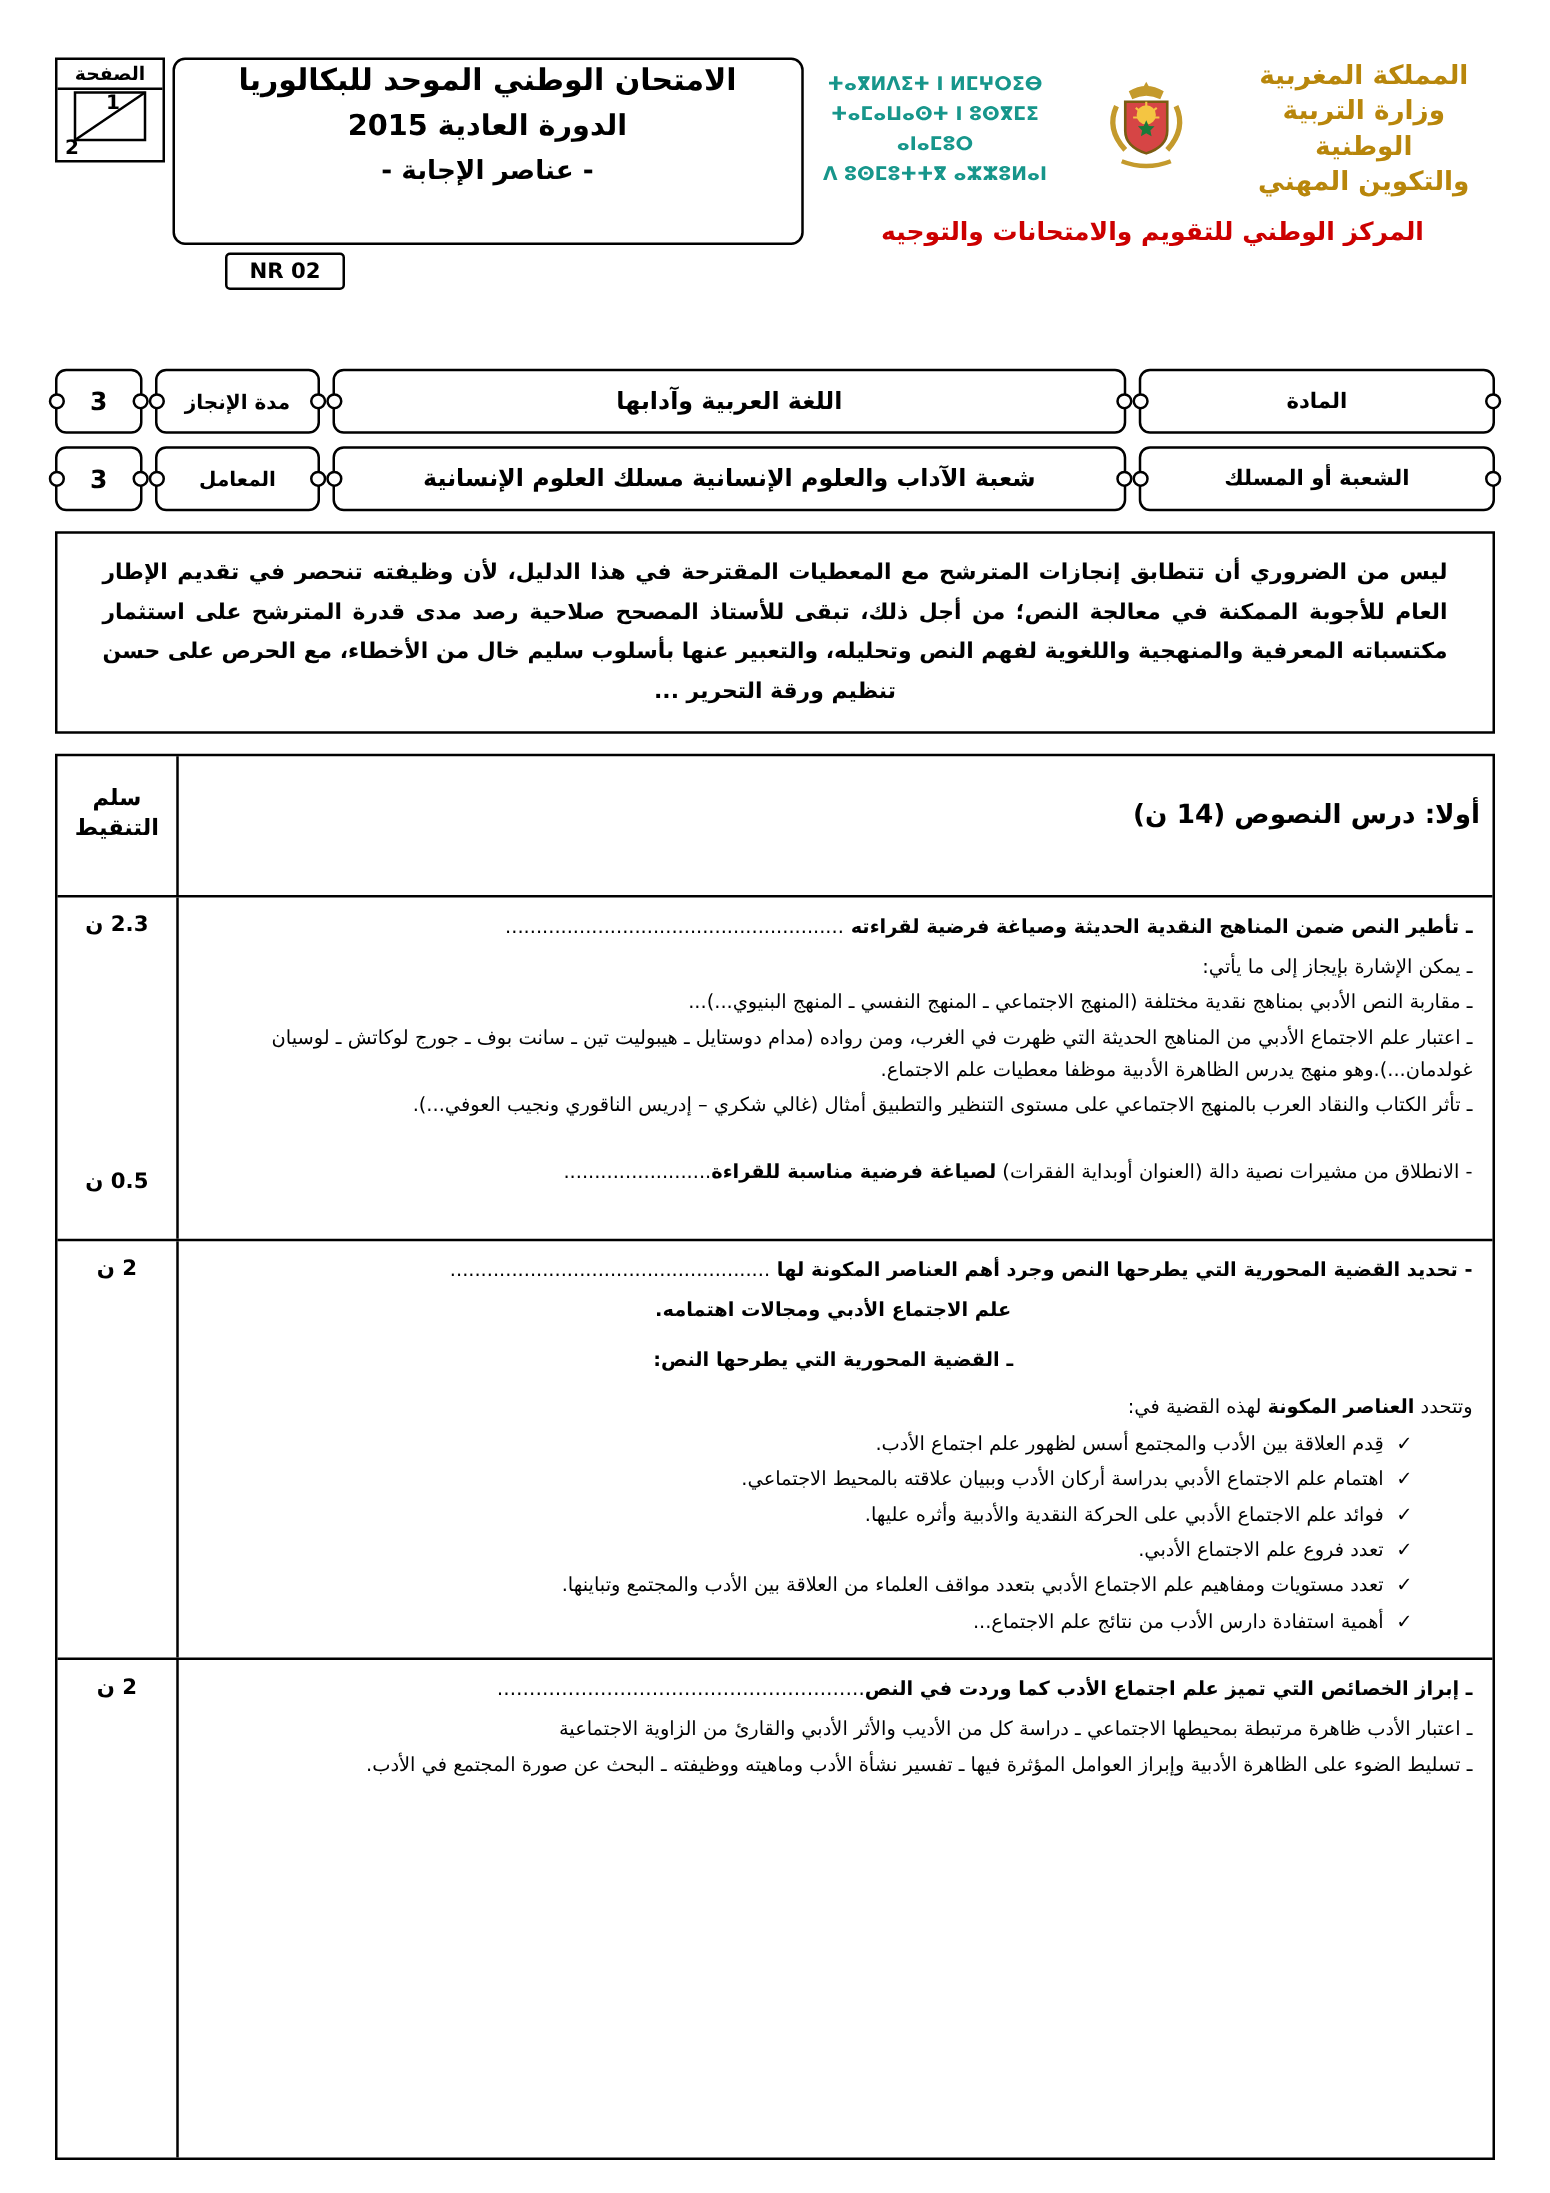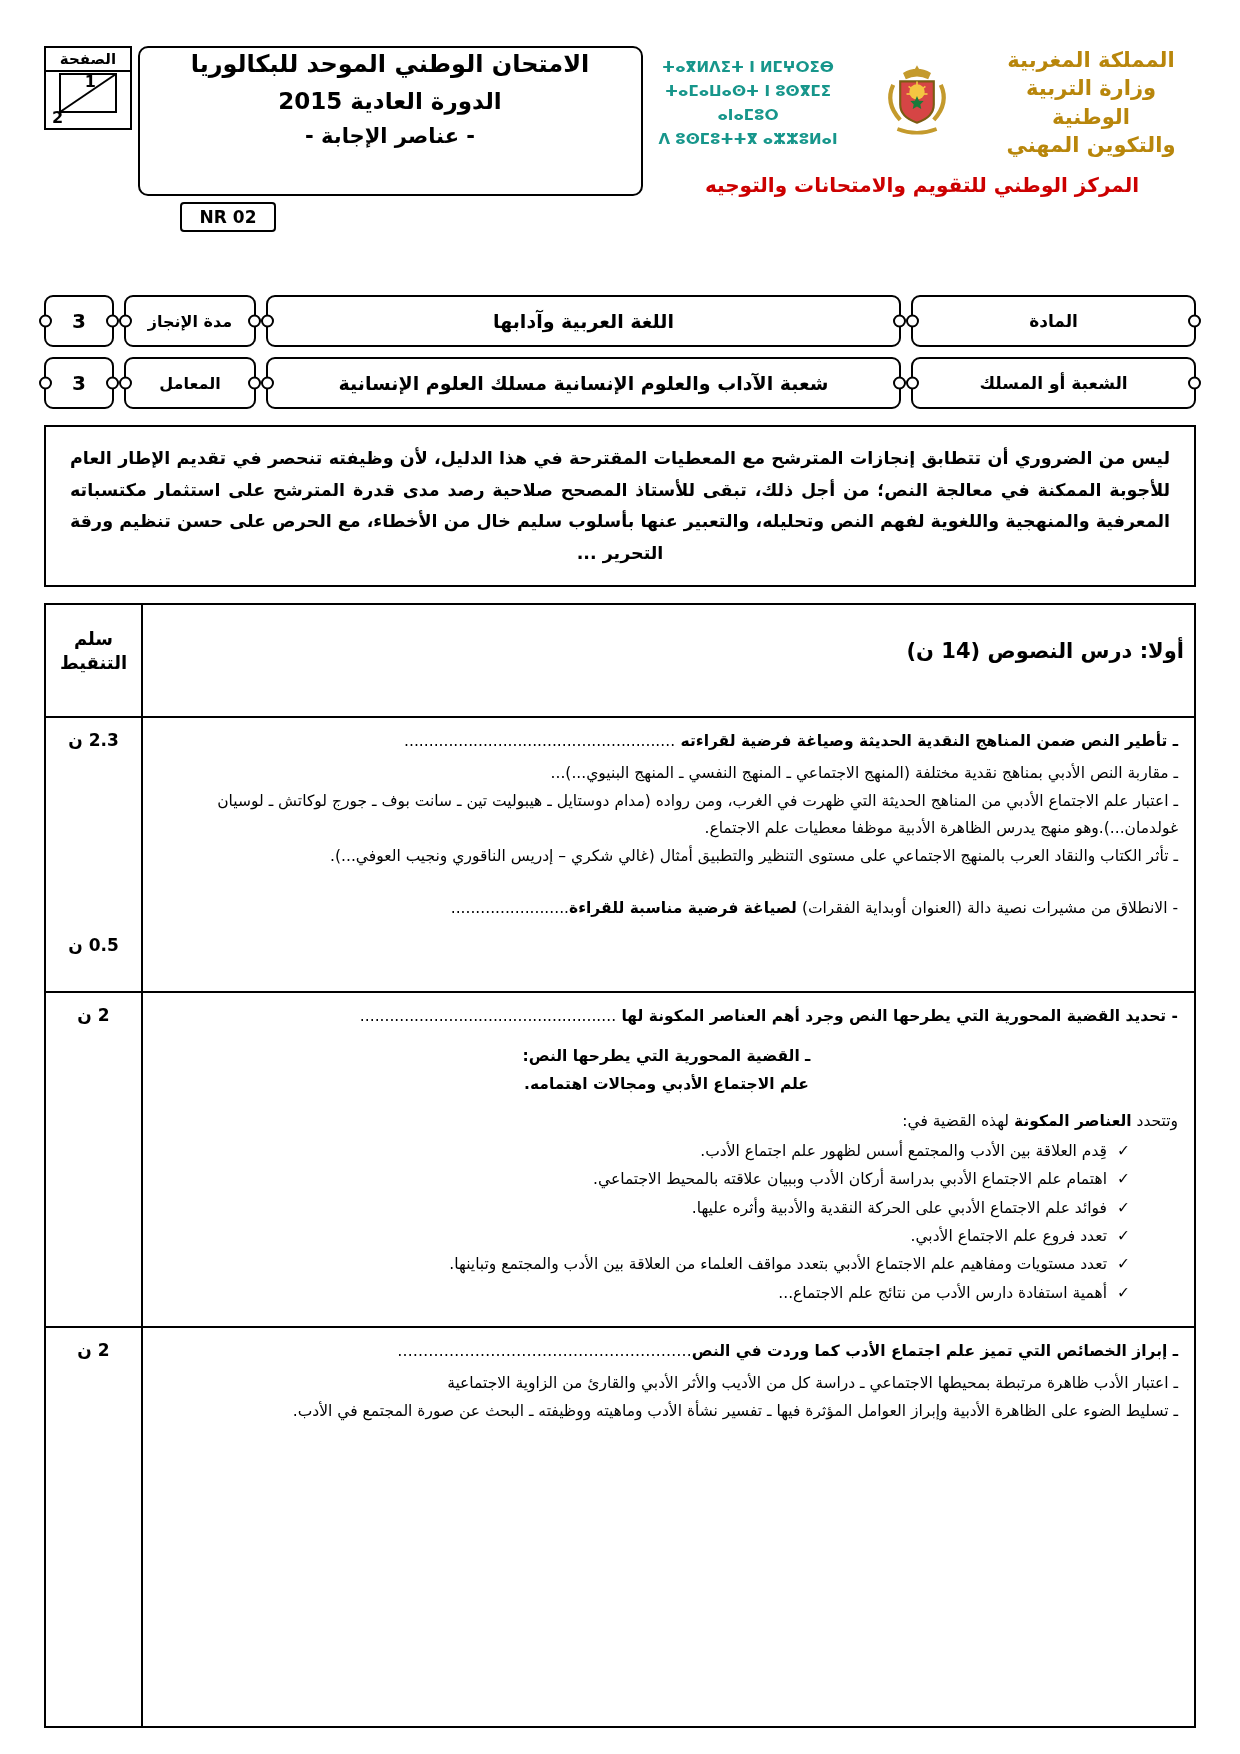--- a/index.html
+++ b/index.html
@@ -56,21 +56,21 @@
     border: 2px solid #000; border-radius: 50%; background: #fff; transform: translateY(-50%);
   }
   .cell::before { right: -7px; } .cell::after { left: -7px; }
   .cell-rightlabel { width: 285px; font-weight: bold; font-size: 17px; }
   .cell-center { flex: 1; font-weight: bold; font-size: 19px; }
   .cell-smalllabel { width: 132px; font-weight: bold; font-size: 16px; }
   .cell-value { width: 70px; font-weight: bold; font-size: 20px; }
 
   
   .notice-box {
-    border: 2px solid #000; margin-top: 16px; padding: 16px 24px;
+    border: 2px solid #000; margin-top: 16px; padding: 16px 36px;
     font-weight: bold; font-size: 17.5px; line-height: 1.8;
     text-align: justify; text-align-last: center;
   }
 
   
   .grading { border: 2px solid #000; margin-top: 16px; display: flex; flex-direction: column; }
   .g-row { display: flex; }
   .g-row + .g-row { border-top: 2px solid #000; }
   .g-content { flex: 1; border-left: 2px solid #000; padding: 10px 16px 14px 12px; font-size: 15.5px; line-height: 1.7; }
   .g-score { width: 95px; display: flex; flex-direction: column; align-items: center; padding-top: 12px; font-weight: bold; font-size: 17px; }
@@ -177,41 +177,42 @@
       <div class="g-content">أولا: درس النصوص (14 ن)</div>
       <div class="g-score">سلم التنقيط</div>
     </div>
 
     <div class="g-row row-1">
       <div class="g-content">
         <div class="h-line">
           <span>ـ تأطير النص ضمن المناهج النقدية الحديثة وصياغة فرضية لقراءته</span>
           <span class="dots">.......................................................</span>
         </div>
+        <div class="sub-line">ـ يمكن الإشارة بإيجاز إلى ما يأتي:</div>
         <div class="sub-line">ـ  مقاربة النص الأدبي بمناهج نقدية مختلفة (المنهج الاجتماعي ـ المنهج النفسي ـ المنهج البنيوي...)...</div>
         <div class="sub-line">ـ  اعتبار علم الاجتماع الأدبي من المناهج الحديثة التي ظهرت في الغرب، ومن رواده (مدام دوستايل ـ هيبوليت تين ـ سانت بوف ـ جورج لوكاتش ـ لوسيان غولدمان...).وهو منهج يدرس الظاهرة الأدبية موظفا معطيات علم الاجتماع.</div>
         <div class="sub-line">ـ تأثر الكتاب والنقاد العرب بالمنهج الاجتماعي على مستوى التنظير والتطبيق  أمثال (غالي شكري – إدريس الناقوري ونجيب العوفي...).</div>
         <div class="sub-line gap-line">
           <span>- الانطلاق من مشيرات نصية دالة (العنوان أوبداية الفقرات) </span><span class="bold">لصياغة فرضية مناسبة للقراءة</span><span class="dots">........................</span>
         </div>
       </div>
       <div class="g-score">
         <span>2.3 ن</span>
         <span class="score-bottom">0.5 ن</span>
       </div>
     </div>
 
     <div class="g-row row-2">
       <div class="g-content">
         <div class="h-line">
           <span>-  تحديد القضية المحورية التي يطرحها النص وجرد أهم العناصر المكونة لها</span>
           <span class="dots">....................................................</span>
         </div>
+        <div class="centered" style="margin-top:2px;">علم الاجتماع الأدبي ومجالات اهتمامه.</div>
         <div class="centered">ـ القضية  المحورية التي يطرحها النص:</div>
-        <div class="centered" style="margin-top:2px;">علم الاجتماع الأدبي ومجالات اهتمامه.</div>
         <div class="sub-line" style="margin-top:10px;">
           <span>وتتحدد </span><span class="bold">العناصر المكونة</span><span> لهذه القضية في:</span>
         </div>
         <ul class="check-list">
           <li>
               <span class="chk">✓</span>
               <span>قِدم العلاقة بين الأدب والمجتمع أسس لظهور  علم اجتماع الأدب.</span>
             </li>
           <li>
               <span class="chk">✓</span>

